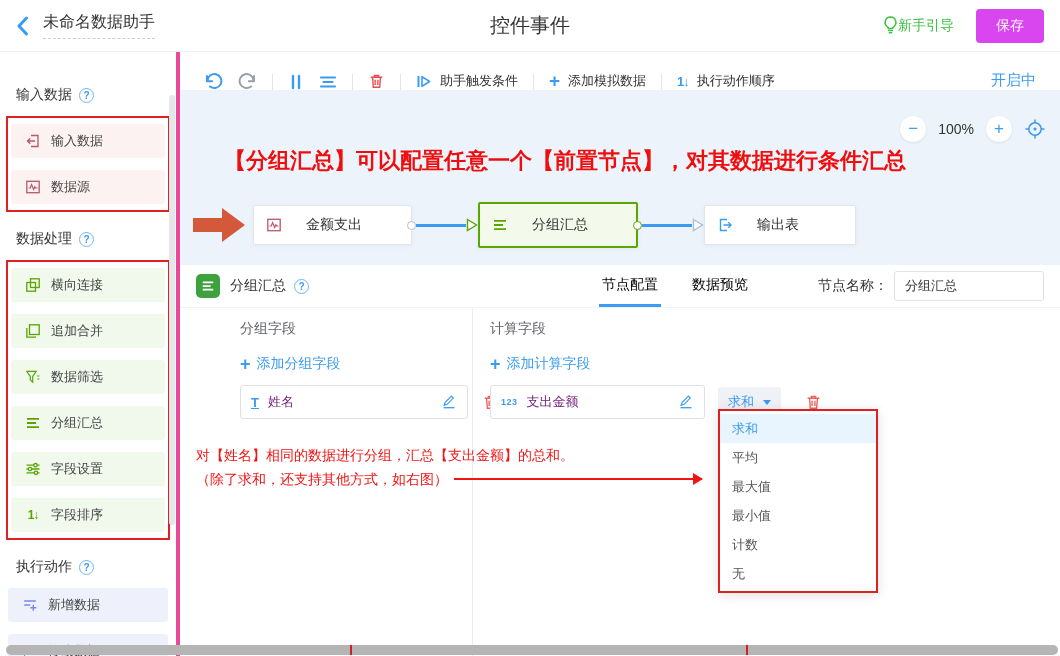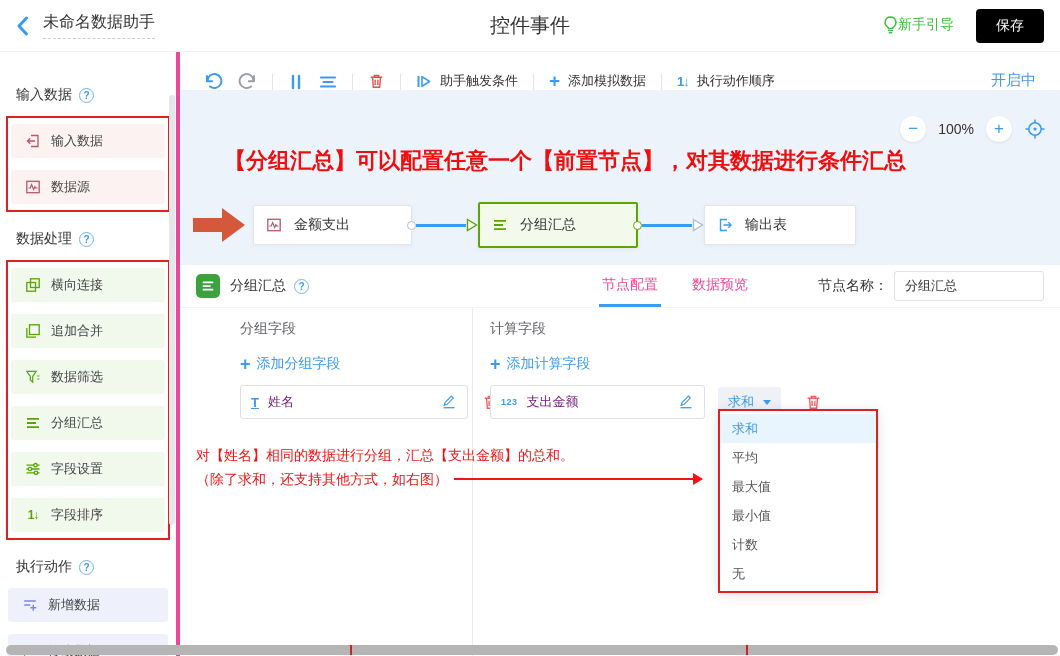--- a/index.html
+++ b/index.html
@@ -6,22 +6,22 @@
   html,body { width:1060px; height:656px; overflow:hidden; }
   body { font-family:"Liberation Sans","DejaVu Sans",sans-serif; background:#fff; color:#333; }
   .app { position:relative; width:1060px; height:656px; background:#fff; }
 
   
   .hdr { position:relative; height:52px; display:flex; align-items:center; padding:0 16px; background:#fff; border-bottom:1px solid #eef0f3; }
   .back { display:flex; align-items:center; cursor:pointer; }
   .hdr-title { margin-left:14px; font-size:16px; color:#333; padding-bottom:5px; border-bottom:1px dashed #c9ccd1; }
   .hdr-center { position:absolute; left:0; right:0; text-align:center; font-size:20px; color:#333; pointer-events:none; }
   .hdr-right { margin-left:auto; display:flex; align-items:center; gap:22px; z-index:2; }
-  .guide { display:flex; align-items:flex-start; gap:0; color:#3ec143; font-size:14px; cursor:pointer; }
-  .save-btn { width:68px; height:34px; background:#000000; border:none; border-radius:4px; color:#fff; font-size:14px; cursor:pointer; font-family:inherit; }
+  .guide { display:flex; align-items:center; gap:0; color:#3ec143; font-size:14px; cursor:pointer; }
+  .save-btn { width:68px; height:34px; background:#d946ef; border:none; border-radius:4px; color:#fff; font-size:14px; cursor:pointer; font-family:inherit; }
 
   
   .content { display:flex; height:604px; }
   .sidebar { position:relative; width:180px; flex:0 0 180px; background:#fff; border-right:4px solid #ec4899; padding-top:34px; }
   .main { flex:1; display:flex; flex-direction:column; min-width:0; }
 
   
   .sec-title { display:flex; align-items:center; gap:7px; font-size:14px; color:#333; padding-left:16px; margin-bottom:4px; }
   .help { width:15px; height:15px; border:1px solid #6fb5f5; border-radius:50%; color:#3b9bf0; font-size:10px; display:inline-flex; align-items:center; justify-content:center; font-weight:bold; }
   .red-box { border:2px solid #e02020; margin:0 6px 18px 6px; padding:6px 3px; }
@@ -44,37 +44,37 @@
   .tb-order { color:#3b9bf0; font-size:13px; font-weight:bold; letter-spacing:-1px; }
   .tb-status { margin-left:auto; color:#3b9bf0; font-size:15px; cursor:pointer; }
 
   
   .canvas { position:relative; height:175px; background:#edf3fa; overflow:hidden; }
   .zoom-ctrl { position:absolute; top:26px; right:14px; display:flex; align-items:center; gap:12px; }
   .zoom-btn { width:26px; height:26px; border-radius:50%; background:#fff; color:#3b9bf0; font-size:17px; display:flex; align-items:center; justify-content:center; cursor:pointer; box-shadow:0 1px 3px rgba(0,0,0,.08); }
   .zoom-level { font-size:14px; color:#333; }
   .canvas-note { position:absolute; top:56px; left:44px; color:#ee0e0e; font-size:22px; font-weight:bold; white-space:nowrap; }
   .flow { position:absolute; top:112px; left:13px; display:flex; align-items:center; }
-  .node { height:40px; background:#fff; border:1px solid #e2e6ec; border-radius:2px; display:flex; align-items:center; gap:12px; padding:0 12px; font-size:14px; color:#333; box-shadow:0 1px 4px rgba(60,80,120,.07); cursor:pointer; }
+  .node { height:40px; background:#fff; border:1px solid #e2e6ec; border-radius:2px; display:flex; align-items:center; gap:24px; padding:0 12px; font-size:14px; color:#333; box-shadow:0 1px 4px rgba(60,80,120,.07); cursor:pointer; }
   .node.n1 { width:159px; margin-left:8px; }
   .node.n2 { width:160px; height:46px; background:#f3faeb; border:2px solid #5aa700; }
   .node.n3 { width:152px; }
   .conn { display:flex; align-items:center; }
   .conn-circle { width:9px; height:9px; border-radius:50%; background:#fff; border:1px solid #b9bfc8; margin-left:-5px; z-index:2; }
   .conn-circle.green { border-color:#5aa700; }
   .conn-line { width:50px; height:3px; background:#3b9bf0; }
 
   
   .config { flex:1; background:#fff; display:flex; flex-direction:column; min-height:0; }
   .cfg-hdr { position:relative; height:43px; flex:0 0 43px; display:flex; align-items:center; padding:0 16px; border-bottom:1px solid #f1f3f5; }
   .cfg-icon { width:24px; height:24px; border-radius:5px; background:#3da23d; display:flex; align-items:center; justify-content:center; }
   .cfg-title { margin-left:10px; font-size:14px; color:#333; }
   .cfg-hdr .help { margin-left:8px; }
   .cfg-tabs { position:absolute; left:419px; top:0; bottom:0; display:flex; gap:28px; }
-  .tab { color:#ec4899; font-size:14px; display:flex; align-items:center; padding:0 3px; cursor:pointer; border-bottom:3px solid transparent; }
+  .tab { color:#000000; font-size:14px; display:flex; align-items:center; padding:0 3px; cursor:pointer; border-bottom:3px solid transparent; }
   .tab.active { border-bottom-color:#3b9bf0; }
   .cfg-name { margin-left:auto; display:flex; align-items:center; font-size:14px; color:#333; white-space:nowrap; }
   .cfg-name input { width:150px; height:30px; border:1px solid #dfe3e8; border-radius:3px; margin-left:6px; padding:0 10px; font-size:13px; color:#333; font-family:inherit; outline:none; }
   .cfg-body { position:relative; flex:1; }
   .col-div { position:absolute; left:292px; top:0; bottom:0; width:1px; background:#e9ecef; }
   .col { position:absolute; top:0; }
   .col.left { left:16px;margin-left:44px; }
   .col.right { left:310px; }
   .sec-label { margin-top:12px; font-size:14px; color:#606266; }
   .add-link { margin-top:17px; display:flex; align-items:center; gap:6px; color:#3b9bf0; font-size:14px; cursor:pointer; }

